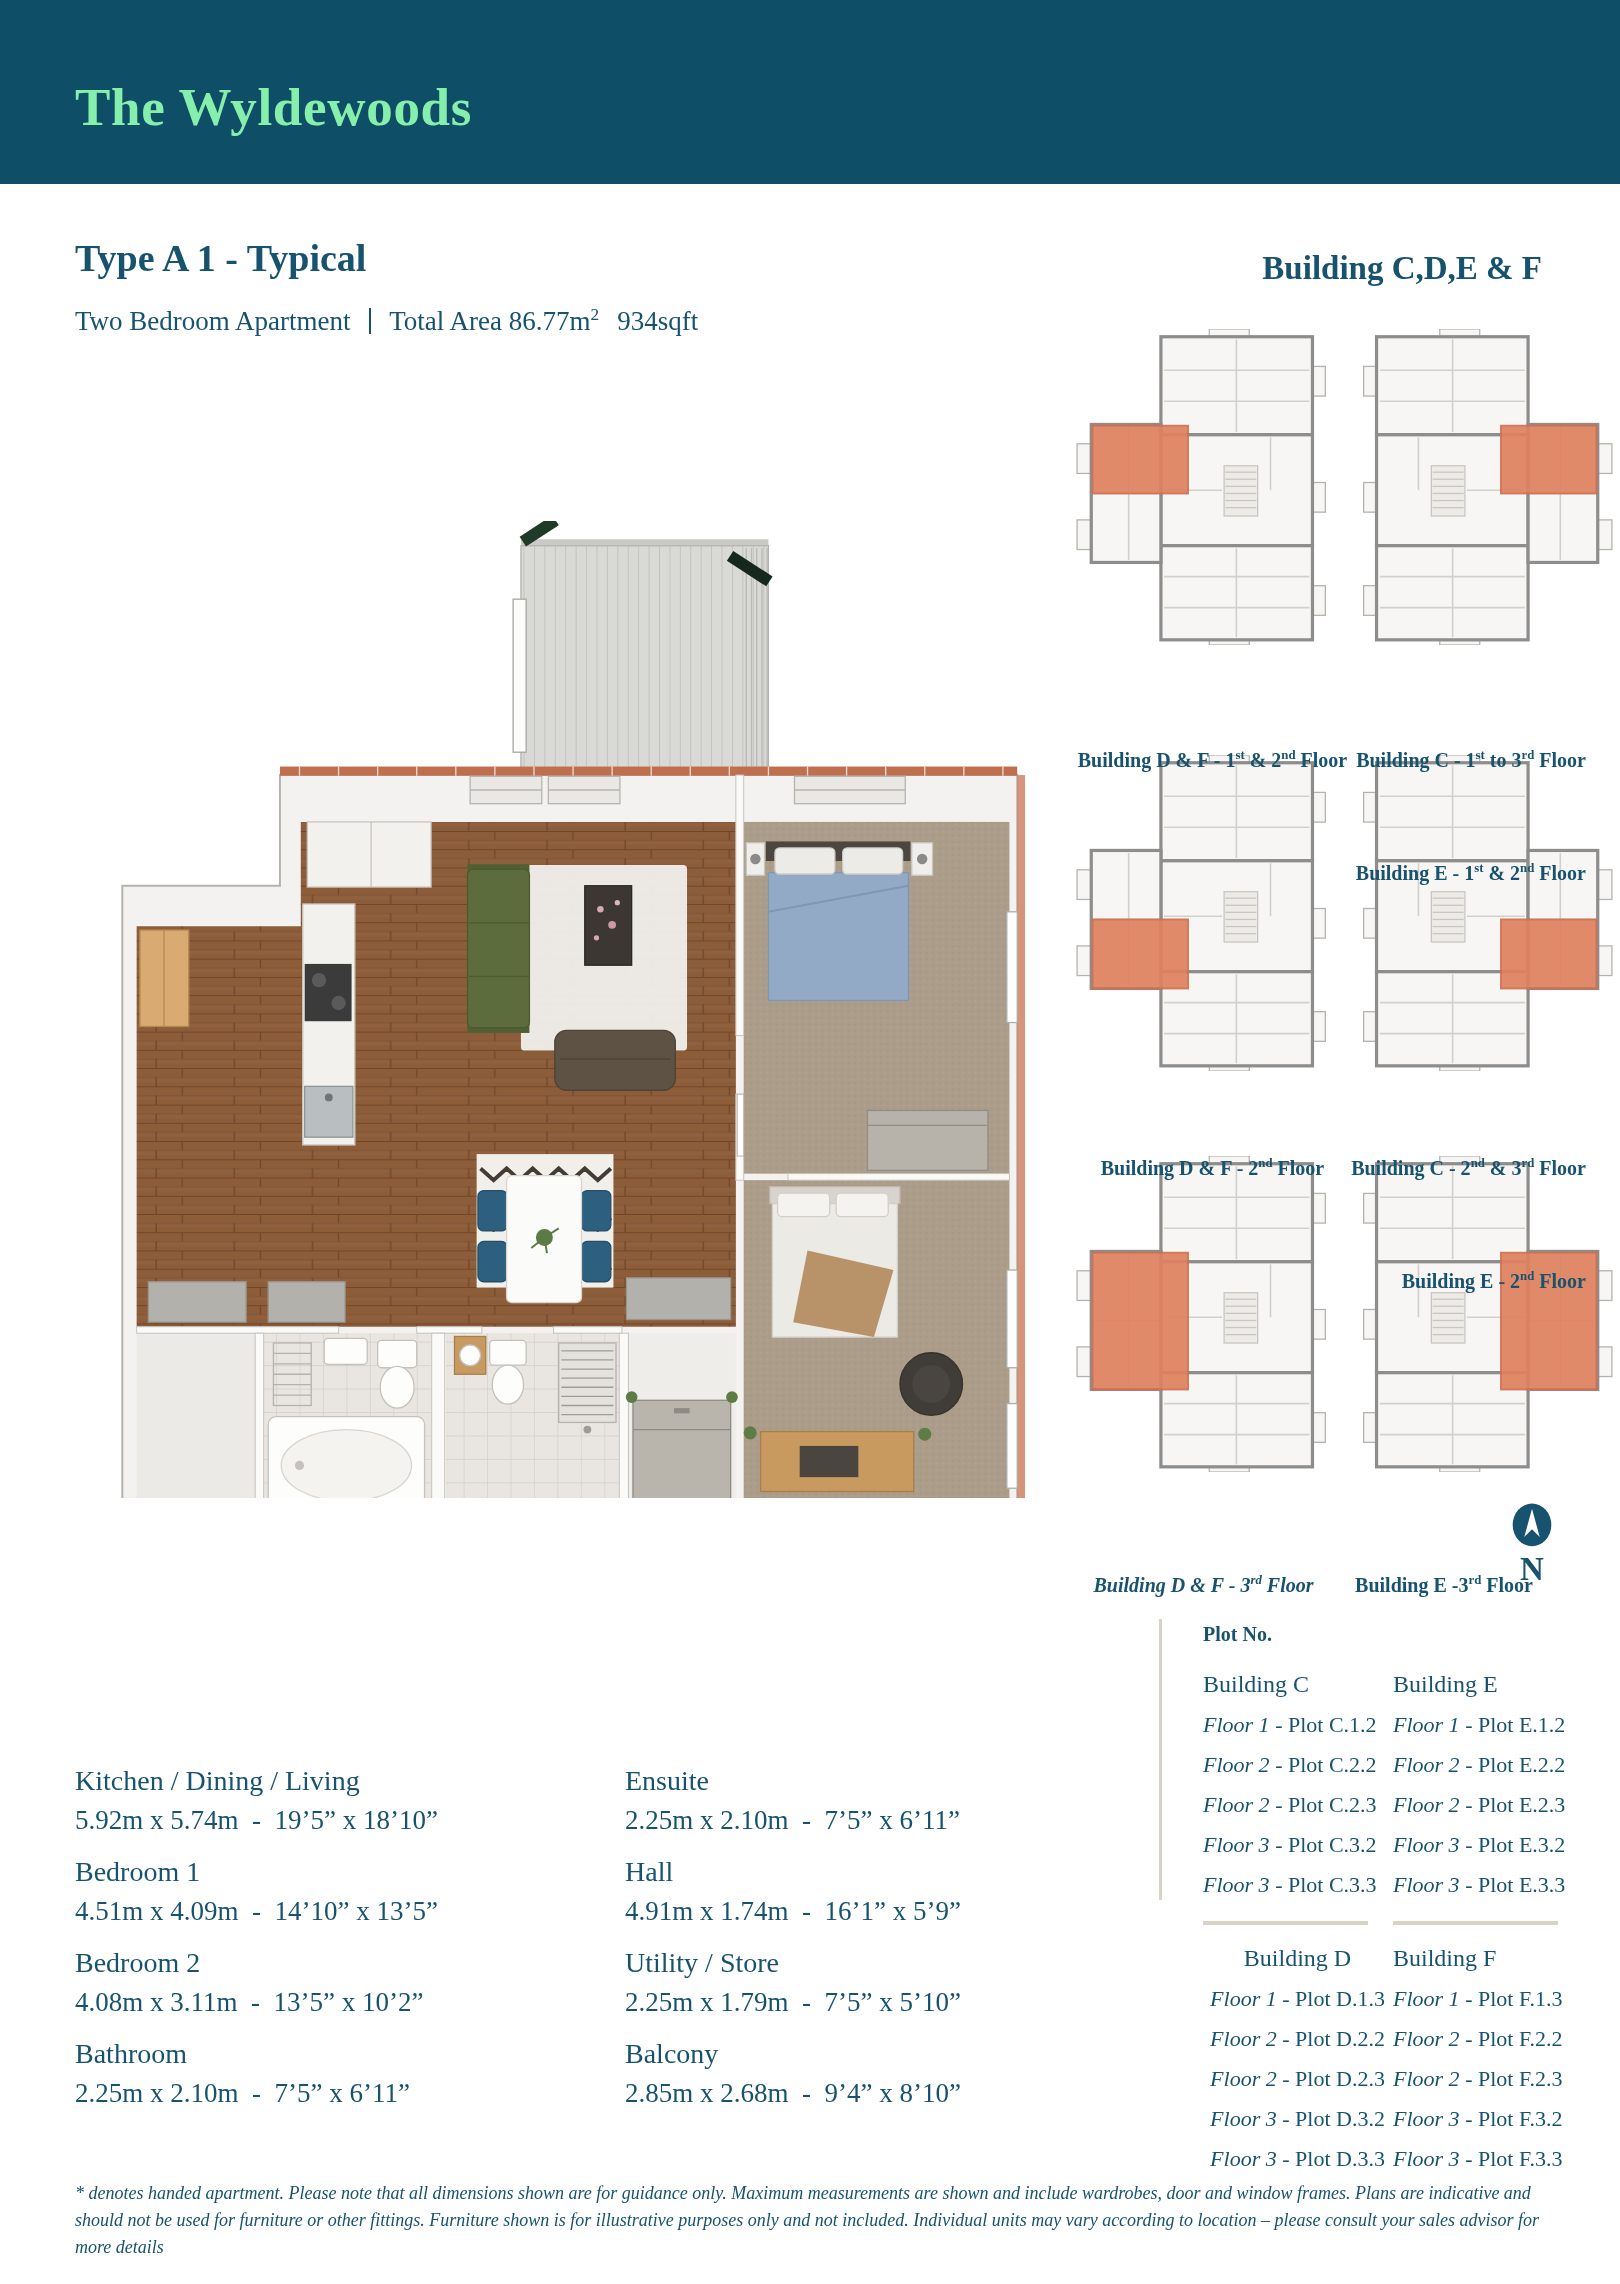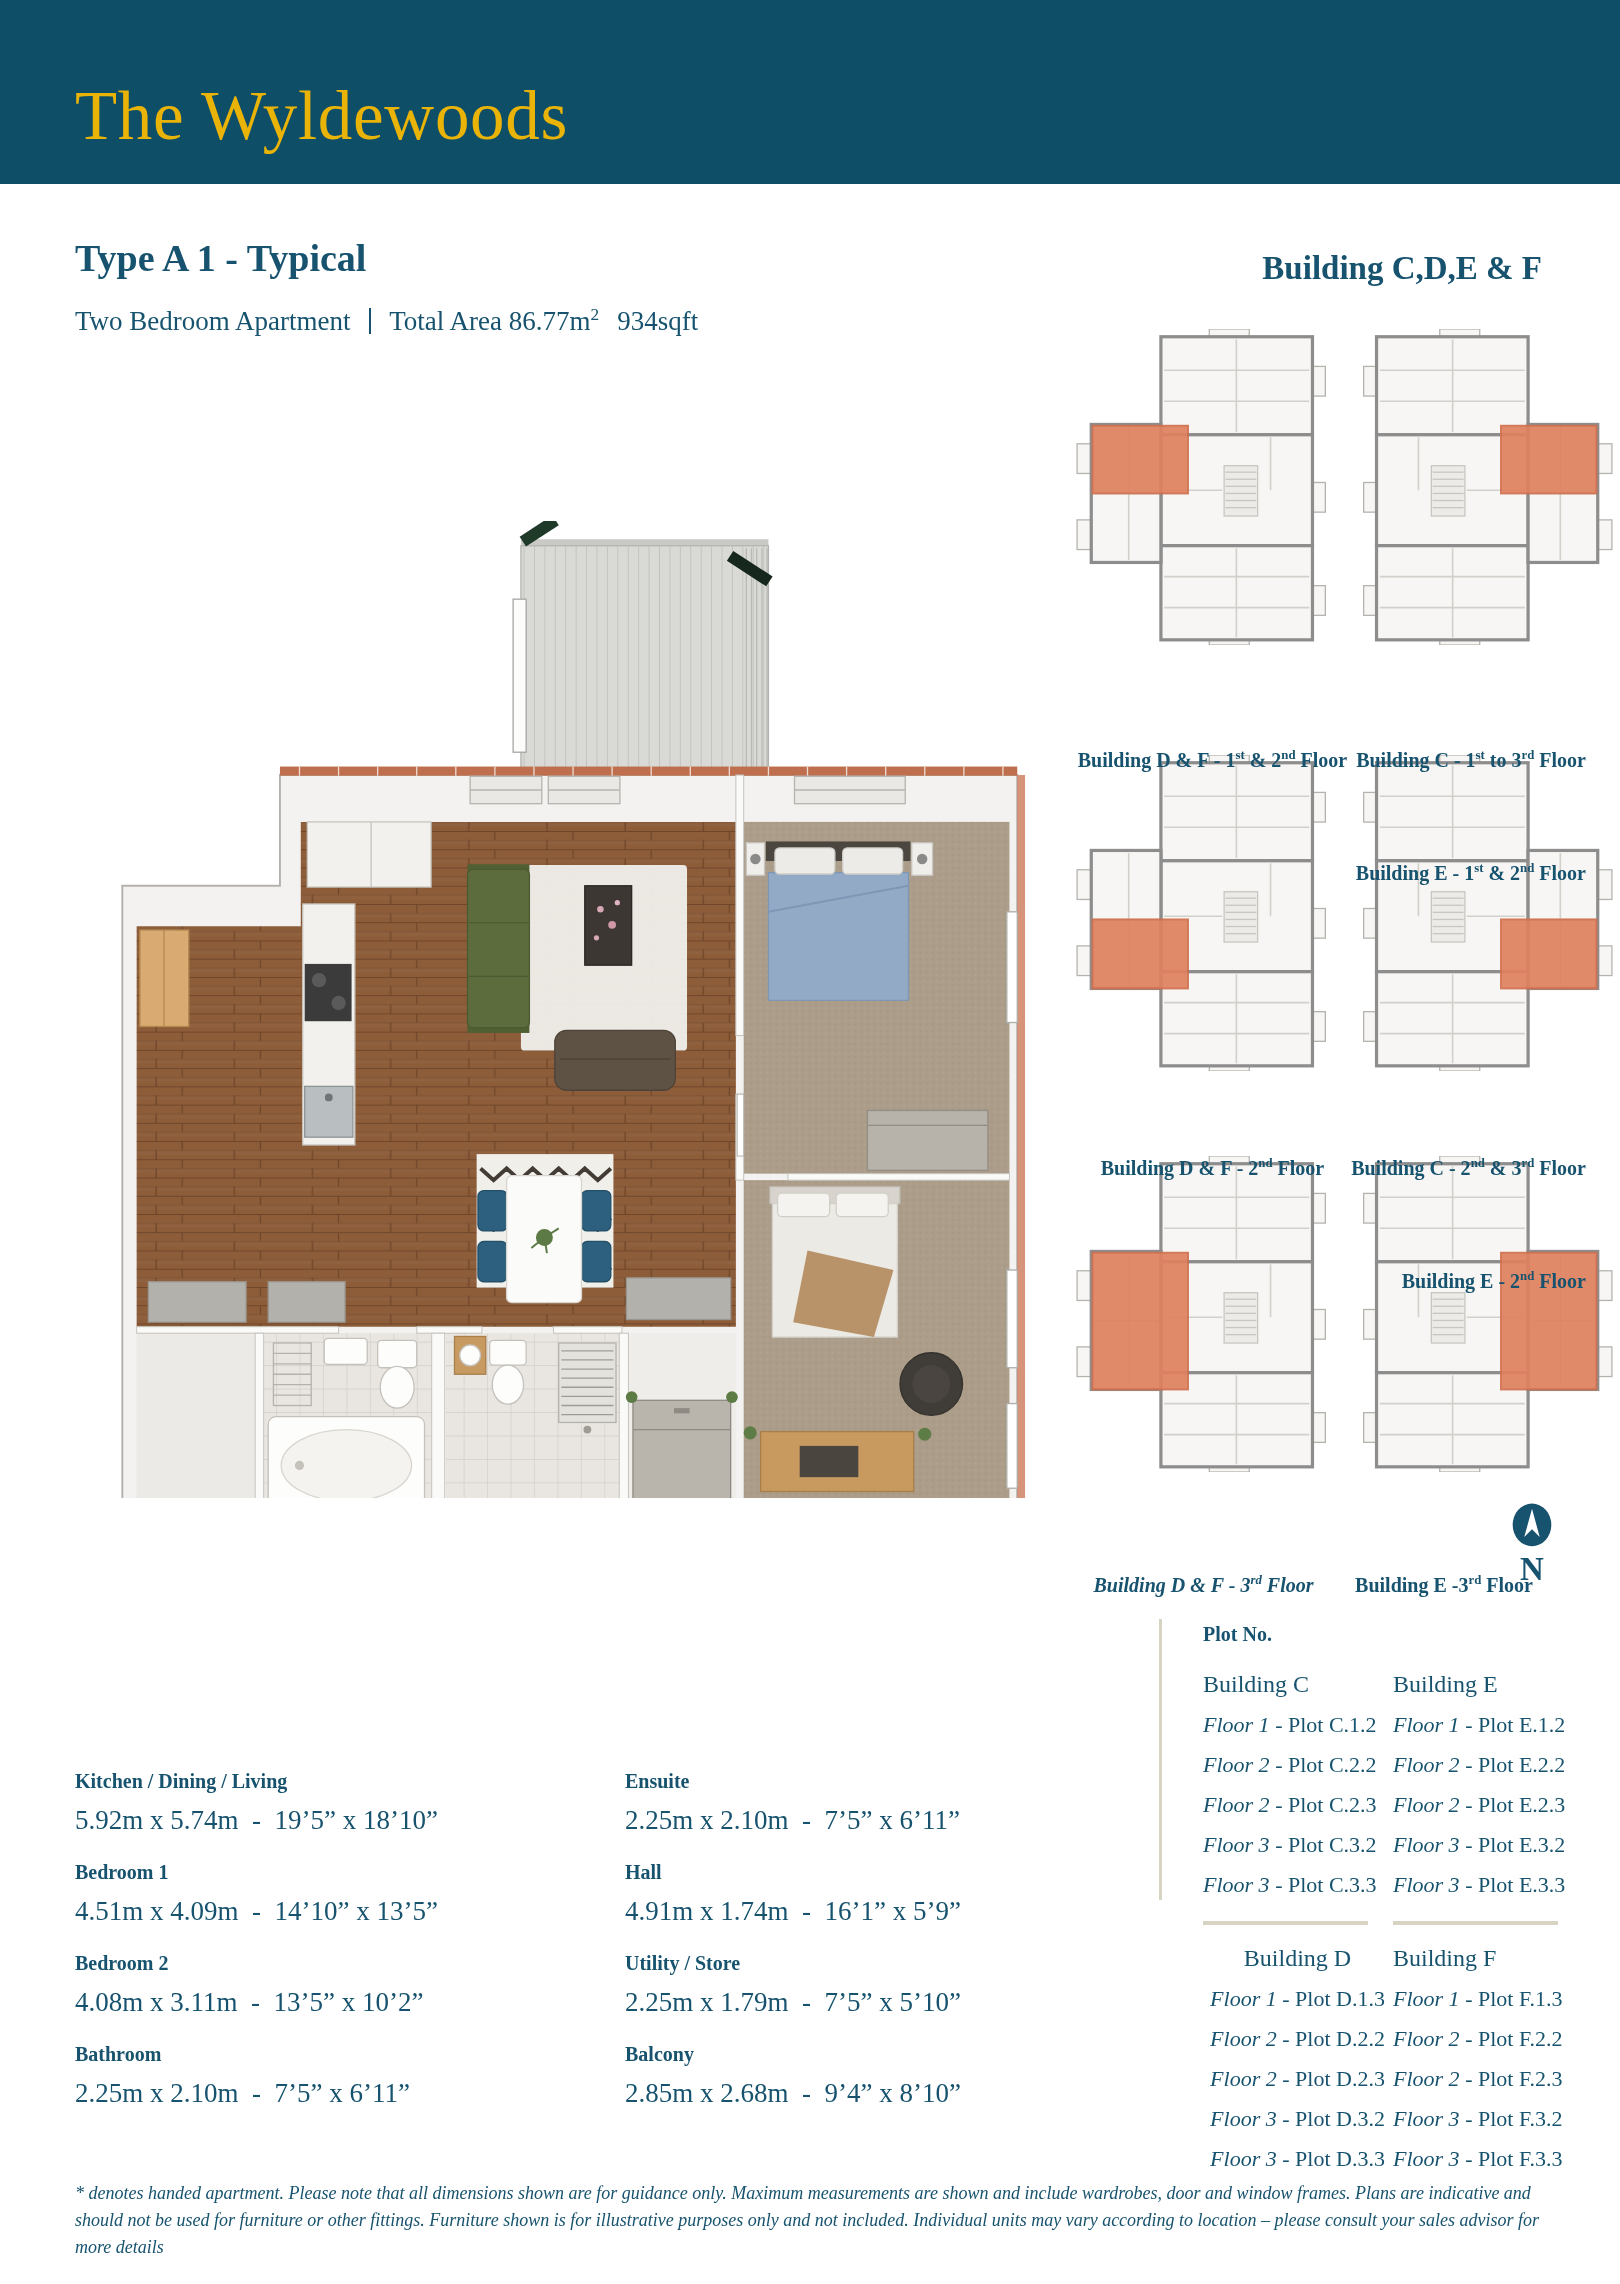--- a/index.html
+++ b/index.html
@@ -9,21 +9,21 @@
     --beige:#d8d4c4;
   }
   html,body{margin:0;padding:0;background:#ffffff;}
   .page{
     position:relative;width:1621px;height:2284px;background:#ffffff;overflow:hidden;
     font-family:"Liberation Serif","DejaVu Serif",serif;color:var(--teal);
   }
   .abs{position:absolute;}
   
   .header{left:0;top:0;width:1621px;height:184px;background:var(--header-bg);}
-  .header-title{left:75px;top:77px;font-size:69px;font-weight:normal;color:#eab308;letter-spacing:0.7px;}
+  .header-title{left:75px;top:77px;font-size:53px;font-weight:bold;color:#86efac;letter-spacing:0.7px;}
   
   .type-title{left:75px;top:236px;font-size:38px;font-weight:bold;}
   .subtitle{left:75px;top:305px;font-size:27px;display:flex;align-items:center;gap:18px;white-space:pre;}
   .subtitle .vbar{display:inline-block;width:2.6px;height:26px;background:var(--teal);}
   .buildings-title{left:1042px;top:250px;width:500px;text-align:right;font-size:33px;font-weight:bold;}
   
   .mini{width:273px;height:316px;}
   .mini svg{width:100%;height:100%;display:block;}
   .caption{font-size:20px;font-weight:bold;line-height:36px;white-space:pre;}
   .cap-center{text-align:center;}
@@ -40,21 +40,21 @@
   .plot-row{font-size:22px;line-height:22px;margin-bottom:18px;white-space:pre;}
   .plot-row .fl{font-style:italic;}
   .pb-c{left:1203px;top:1671px;}
   .pb-e{left:1393px;top:1671px;}
   .pdiv1{left:1203px;top:1921px;width:165px;height:3.9px;background:var(--beige);}
   .pdiv2{left:1393px;top:1921px;width:165px;height:3.9px;background:var(--beige);}
   .pb-d{left:1203px;top:1945px;text-align:center;}
   .pb-f{left:1393px;top:1945px;}
   
   .room-block{width:521px;}
-  .room-name{font-size:20px;font-weight:bold;line-height:30px;margin-bottom:10.4px;}
+  .room-name{font-size:28px;font-weight:normal;line-height:30px;margin-bottom:10.4px;}
   .room-dims{font-size:27px;line-height:29px;white-space:pre;}
   .rc1{left:75px;}
   .rc2{left:625px;}
   .rb0{top:1766px;} .rb1{top:1857px;} .rb2{top:1948px;} .rb3{top:2039px;}
   
   .disclaimer{left:75px;top:2180px;width:1478px;font-size:18px;font-style:italic;line-height:27px;}
   
   .plan{left:65px;top:521px;width:977px;height:977px;}
   .plan svg{width:100%;height:100%;display:block;}
 </style>

